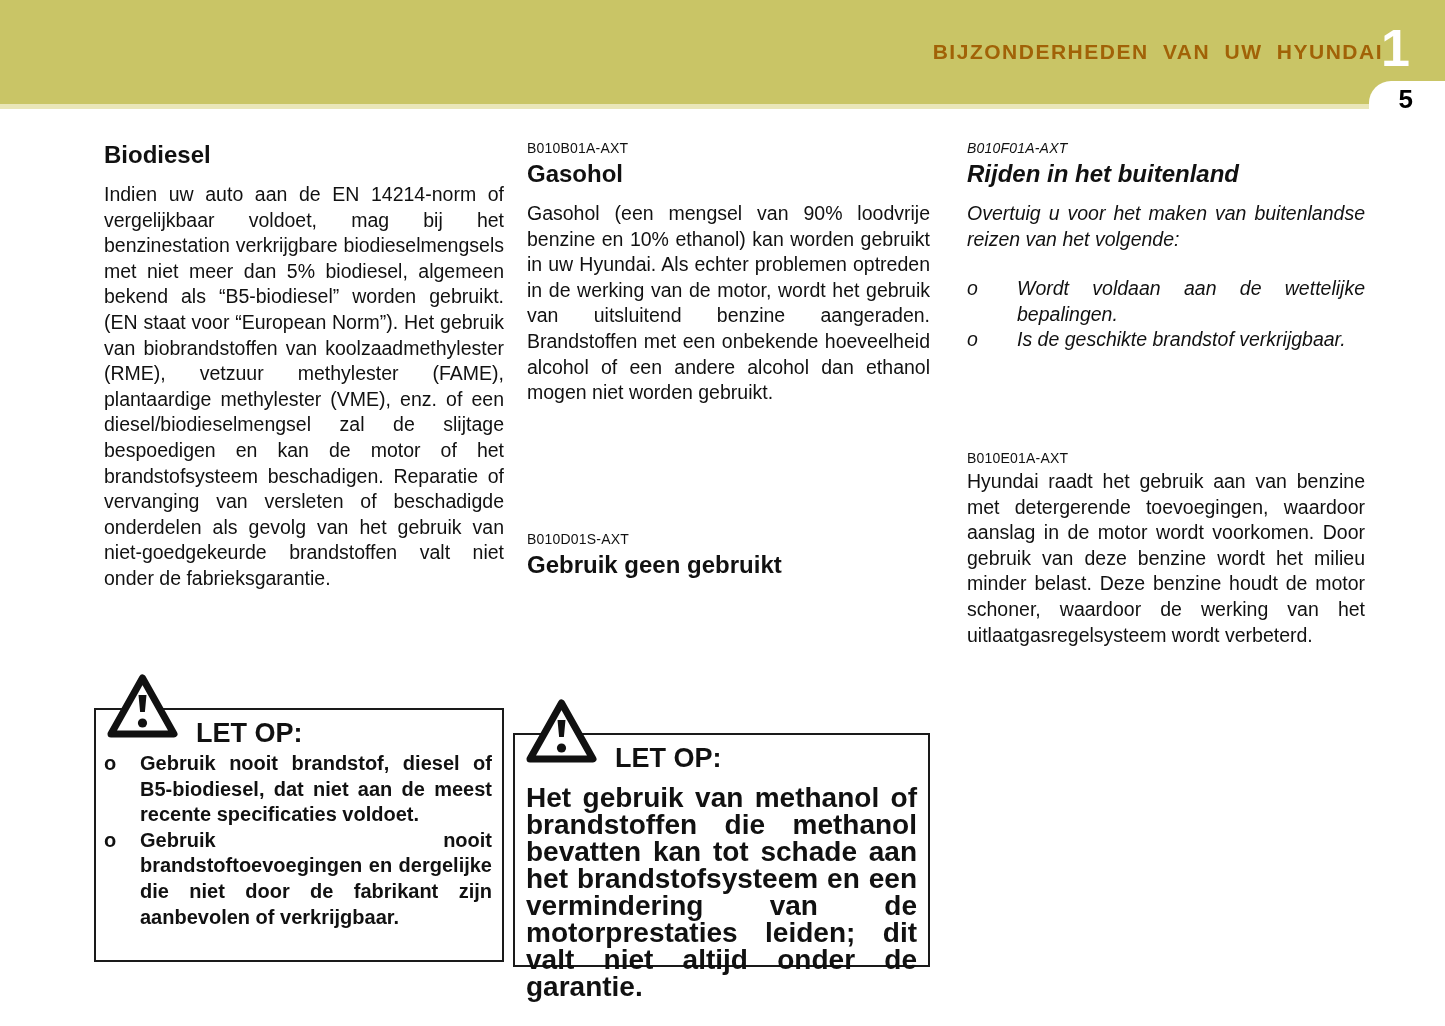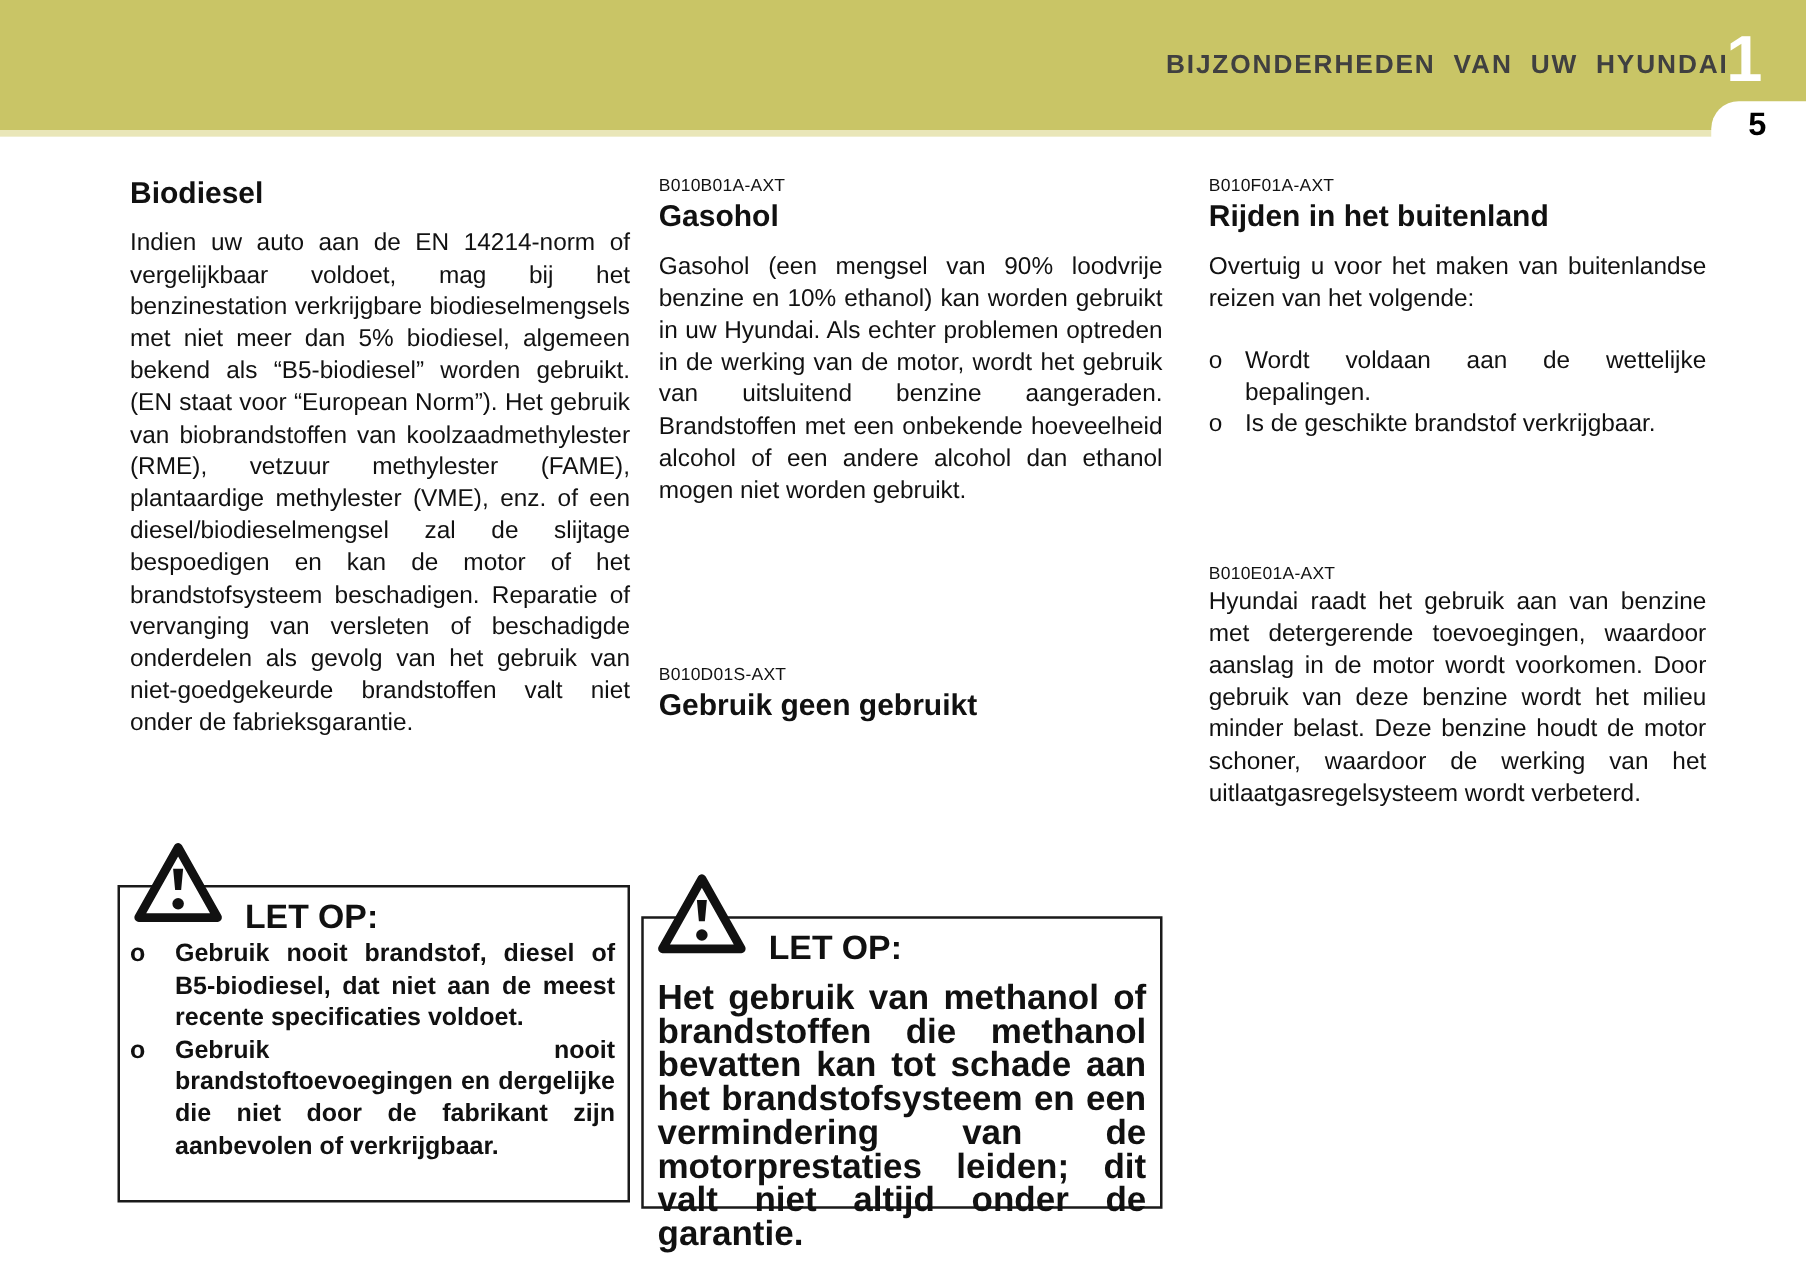--- a/index.html
+++ b/index.html
@@ -24,21 +24,21 @@
     height: 104px;
     background: #c9c566;
     border-bottom: 5px solid #e9e6b8;
   }
   .header-title {
     position: absolute;
     top: 40px;
     right: 62px;
     font-size: 21px;
     font-weight: bold;
-    color: #404040;
+    color: #a16207;
     letter-spacing: 1.5px;
     word-spacing: 7px;
     white-space: nowrap;
   }
   .chapter-number {
     position: absolute;
     top: 22px;
     left: 1381px;
     font-size: 52px;
     font-weight: bold;
@@ -102,20 +102,21 @@
     display: flex;
     font-size: 19.5px;
     line-height: 25.6px;
   }
   .bullet-list .bullet-marker {
     flex: 0 0 29px;
   }
   .bullet-list .bullet-text {
     flex: 1;
     text-align: justify;
+    margin-left: 21px;
   }
 
   
   .warning-box {
     position: absolute;
     border: 2.5px solid #1a1a1a;
     background: #ffffff;
     box-sizing: border-box;
   }
   .warn-1 { left: -10px; width: 410px; top: 568px; height: 254px; }
@@ -213,21 +214,21 @@
         <path d="M32.5 22 h8 l-1.6 17 h-4.8 Z" fill="#111"></path>
         <circle cx="36.5" cy="50" r="4.6" fill="#111"></circle>
       </svg>
     </span>
     <div class="warning-label">LET OP:</div>
     <p class="warning-text">Het gebruik van methanol of brandstoffen die methanol bevatten kan tot schade aan het brandstofsysteem en een vermindering van de motorprestaties leiden; dit valt niet altijd onder de garantie.</p>
   </div>
 </div>
 
 <div class="col col-3">
-  <div class="section" style="top:0;">
+  <div class="section" style="top:0;font-style:italic;">
     <p class="sec-code">B010F01A-AXT</p>
     <h2 class="sec-heading">Rijden in het buitenland</h2>
     <p class="sec-body">Overtuig u voor het maken van buitenlandse reizen van het volgende:</p>
     <ul class="bullet-list">
       <li class="bullet-item">
         <span class="bullet-marker">o</span>
         <span class="bullet-text">Wordt voldaan aan de wettelijke bepalingen.</span>
       </li>
       <li class="bullet-item">
         <span class="bullet-marker">o</span>

